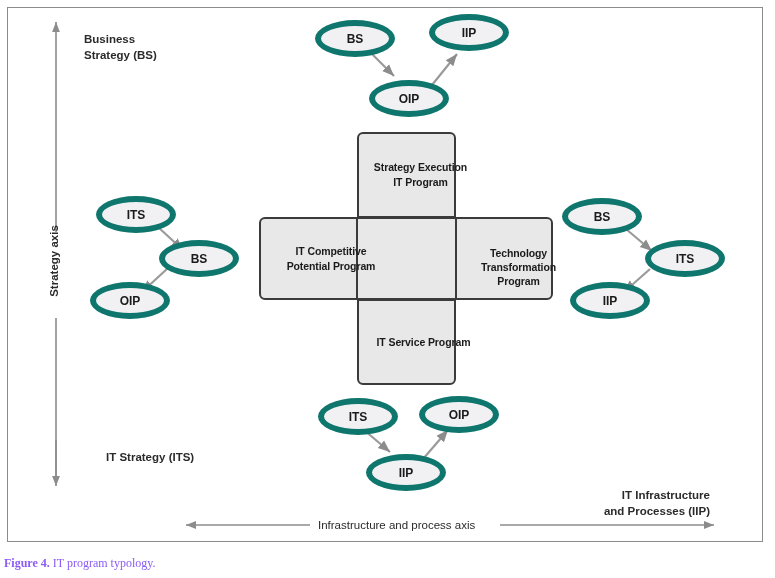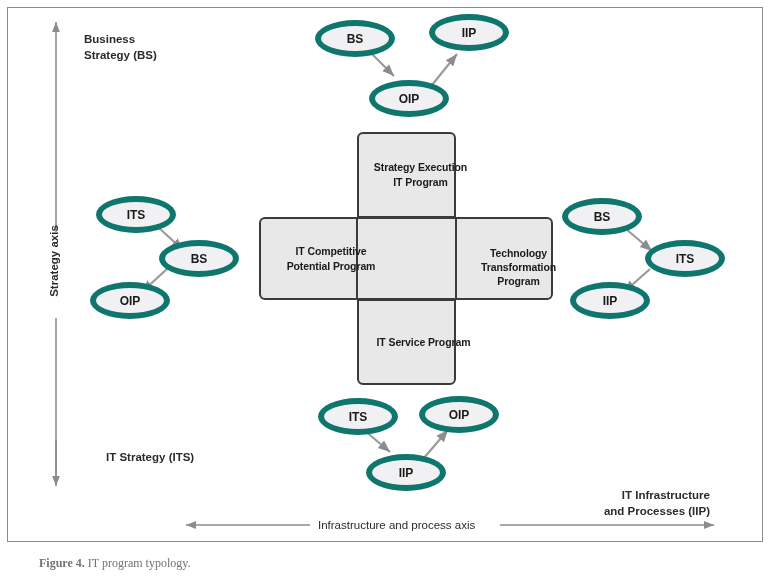--- a/index.html
+++ b/index.html
@@ -142,23 +142,22 @@
     font-size: 11.5px;
     font-weight: bold;
     color: #2b2b2b;
   }
 
   .caption {
     position: absolute;
     left: 4px;
     top: 556px;
     font-size: 12px;
-    color: #737373;
+    color: #8b5cf6;
     font-family: "Liberation Serif", serif;
-    margin-left: 35px;
   }
   .caption b { font-weight: bold; }
 </style>
 </head>
 <body>
 
 <div id="figure-root">
 
   <div class="diagram-frame"></div>
 

